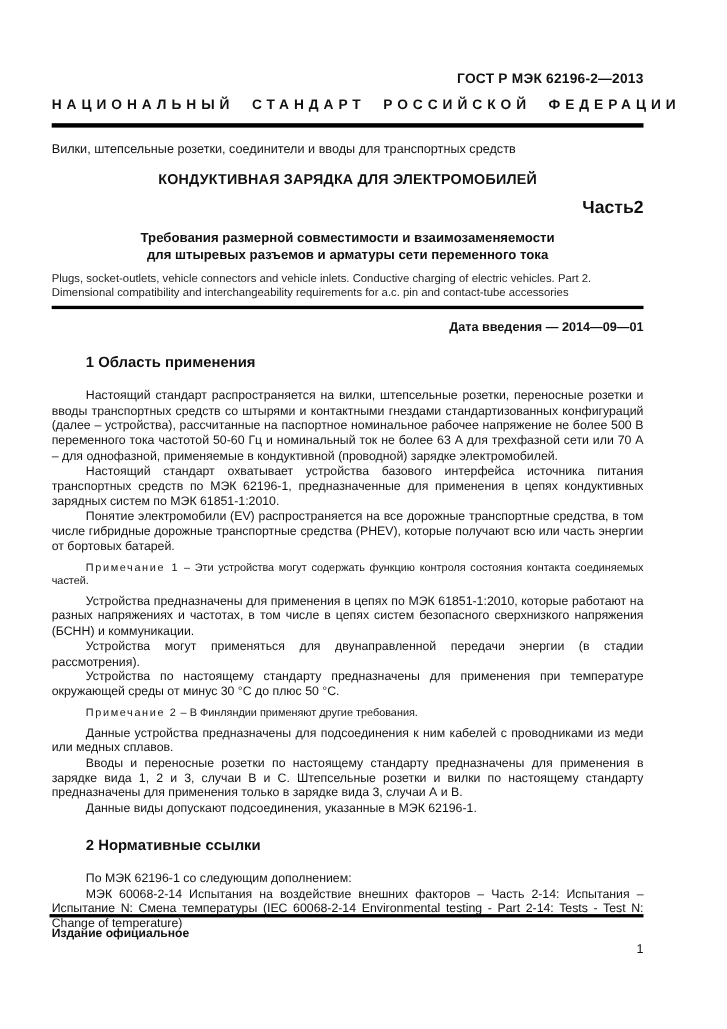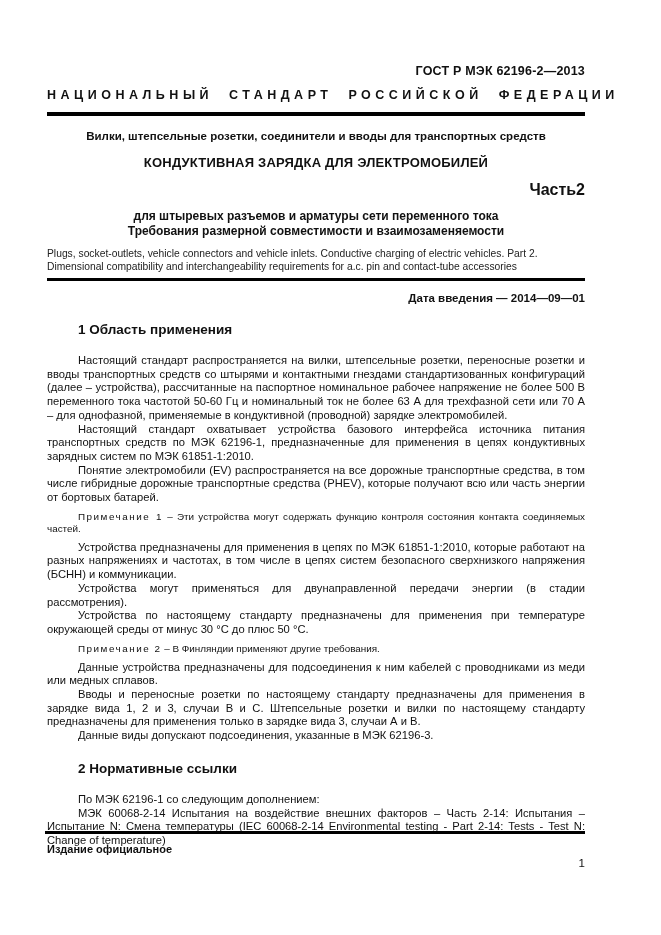--- a/index.html
+++ b/index.html
@@ -47,22 +47,22 @@
     white-space: nowrap;
   }
   .rule {
     background: #000000;
     width: 100%;
   }
   .rule-thick { height: 4px; margin-top: 10px; }
   .rule-mid   { height: 3px; margin-top: 5px; }
   .group-title {
     margin-top: 14px;
-    text-align: center;
-    font-weight: bold;
+    text-align: left;
+    font-weight: normal;
     font-size: 11.5px;
     line-height: 12px;
   }
   .main-title {
     margin-top: 14px;
     text-align: center;
     font-weight: bold;
     font-size: 13px;
     line-height: 13px;
     letter-spacing: 0.2px;
@@ -157,22 +157,22 @@
 
     <div class="rule rule-thick"></div>
 
     <div class="group-title">Вилки, штепсельные розетки, соединители и вводы для транспортных средств</div>
 
     <div class="main-title">КОНДУКТИВНАЯ ЗАРЯДКА ДЛЯ ЭЛЕКТРОМОБИЛЕЙ</div>
 
     <div class="part-title">Часть2</div>
 
     <div class="subtitle">
+      <div>Требования размерной совместимости и взаимозаменяемости</div>
       <div>для штыревых разъемов и арматуры сети переменного тока</div>
-      <div>Требования размерной совместимости и взаимозаменяемости</div>
     </div>
 
     <div class="english">
       <div>Plugs, socket-outlets, vehicle connectors and vehicle inlets. Conductive charging of electric vehicles. Part 2.</div>
       <div>Dimensional compatibility and interchangeability requirements for a.c. pin and contact-tube accessories</div>
     </div>
 
     <div class="rule rule-mid"></div>
 
     <div class="date-line">Дата введения — 2014—09—01</div>
@@ -186,21 +186,21 @@
     <p class="note"><span class="note-label">Примечание 1</span> <span>– Эти устройства могут содержать функцию контроля состояния контакта соединяемых частей.</span></p>
 
     <p class="body">Устройства предназначены для применения в цепях по МЭК 61851-1:2010, которые работают на разных напряжениях и частотах, в том числе в цепях систем безопасного сверхнизкого напряжения (БСНН) и коммуникации.</p>
     <p class="body">Устройства могут применяться для двунаправленной передачи энергии (в стадии рассмотрения).</p>
     <p class="body">Устройства по настоящему стандарту предназначены для применения при температуре окружающей среды от минус 30 °С до плюс 50 °С.</p>
 
     <p class="note"><span class="note-label">Примечание 2</span> <span>– В Финляндии применяют другие требования.</span></p>
 
     <p class="body">Данные устройства предназначены для подсоединения к ним кабелей с проводниками из меди или медных сплавов.</p>
     <p class="body">Вводы и переносные розетки по настоящему стандарту предназначены для применения в зарядке вида 1, 2 и 3, случаи В и С. Штепсельные розетки и вилки по настоящему стандарту предназначены для применения только в зарядке вида 3, случаи А и В.</p>
-    <p class="body">Данные виды допускают подсоединения, указанные в МЭК 62196-3.</p>
+    <p class="body">Данные виды допускают подсоединения, указанные в МЭК 62196-1.</p>
 
     <h2 class="sec">2 Нормативные ссылки</h2>
 
     <p class="body">По МЭК 62196-1 со следующим дополнением:</p>
     <p class="body">МЭК 60068-2-14 Испытания на воздействие внешних факторов – Часть 2-14: Испытания – Испытание N: Смена температуры (IEC 60068-2-14 Environmental testing - Part 2-14: Tests - Test N: Change of temperature)</p>
 
   </div>
 
   <div class="footer-rule"></div>
   <div class="official">Издание официальное</div>

